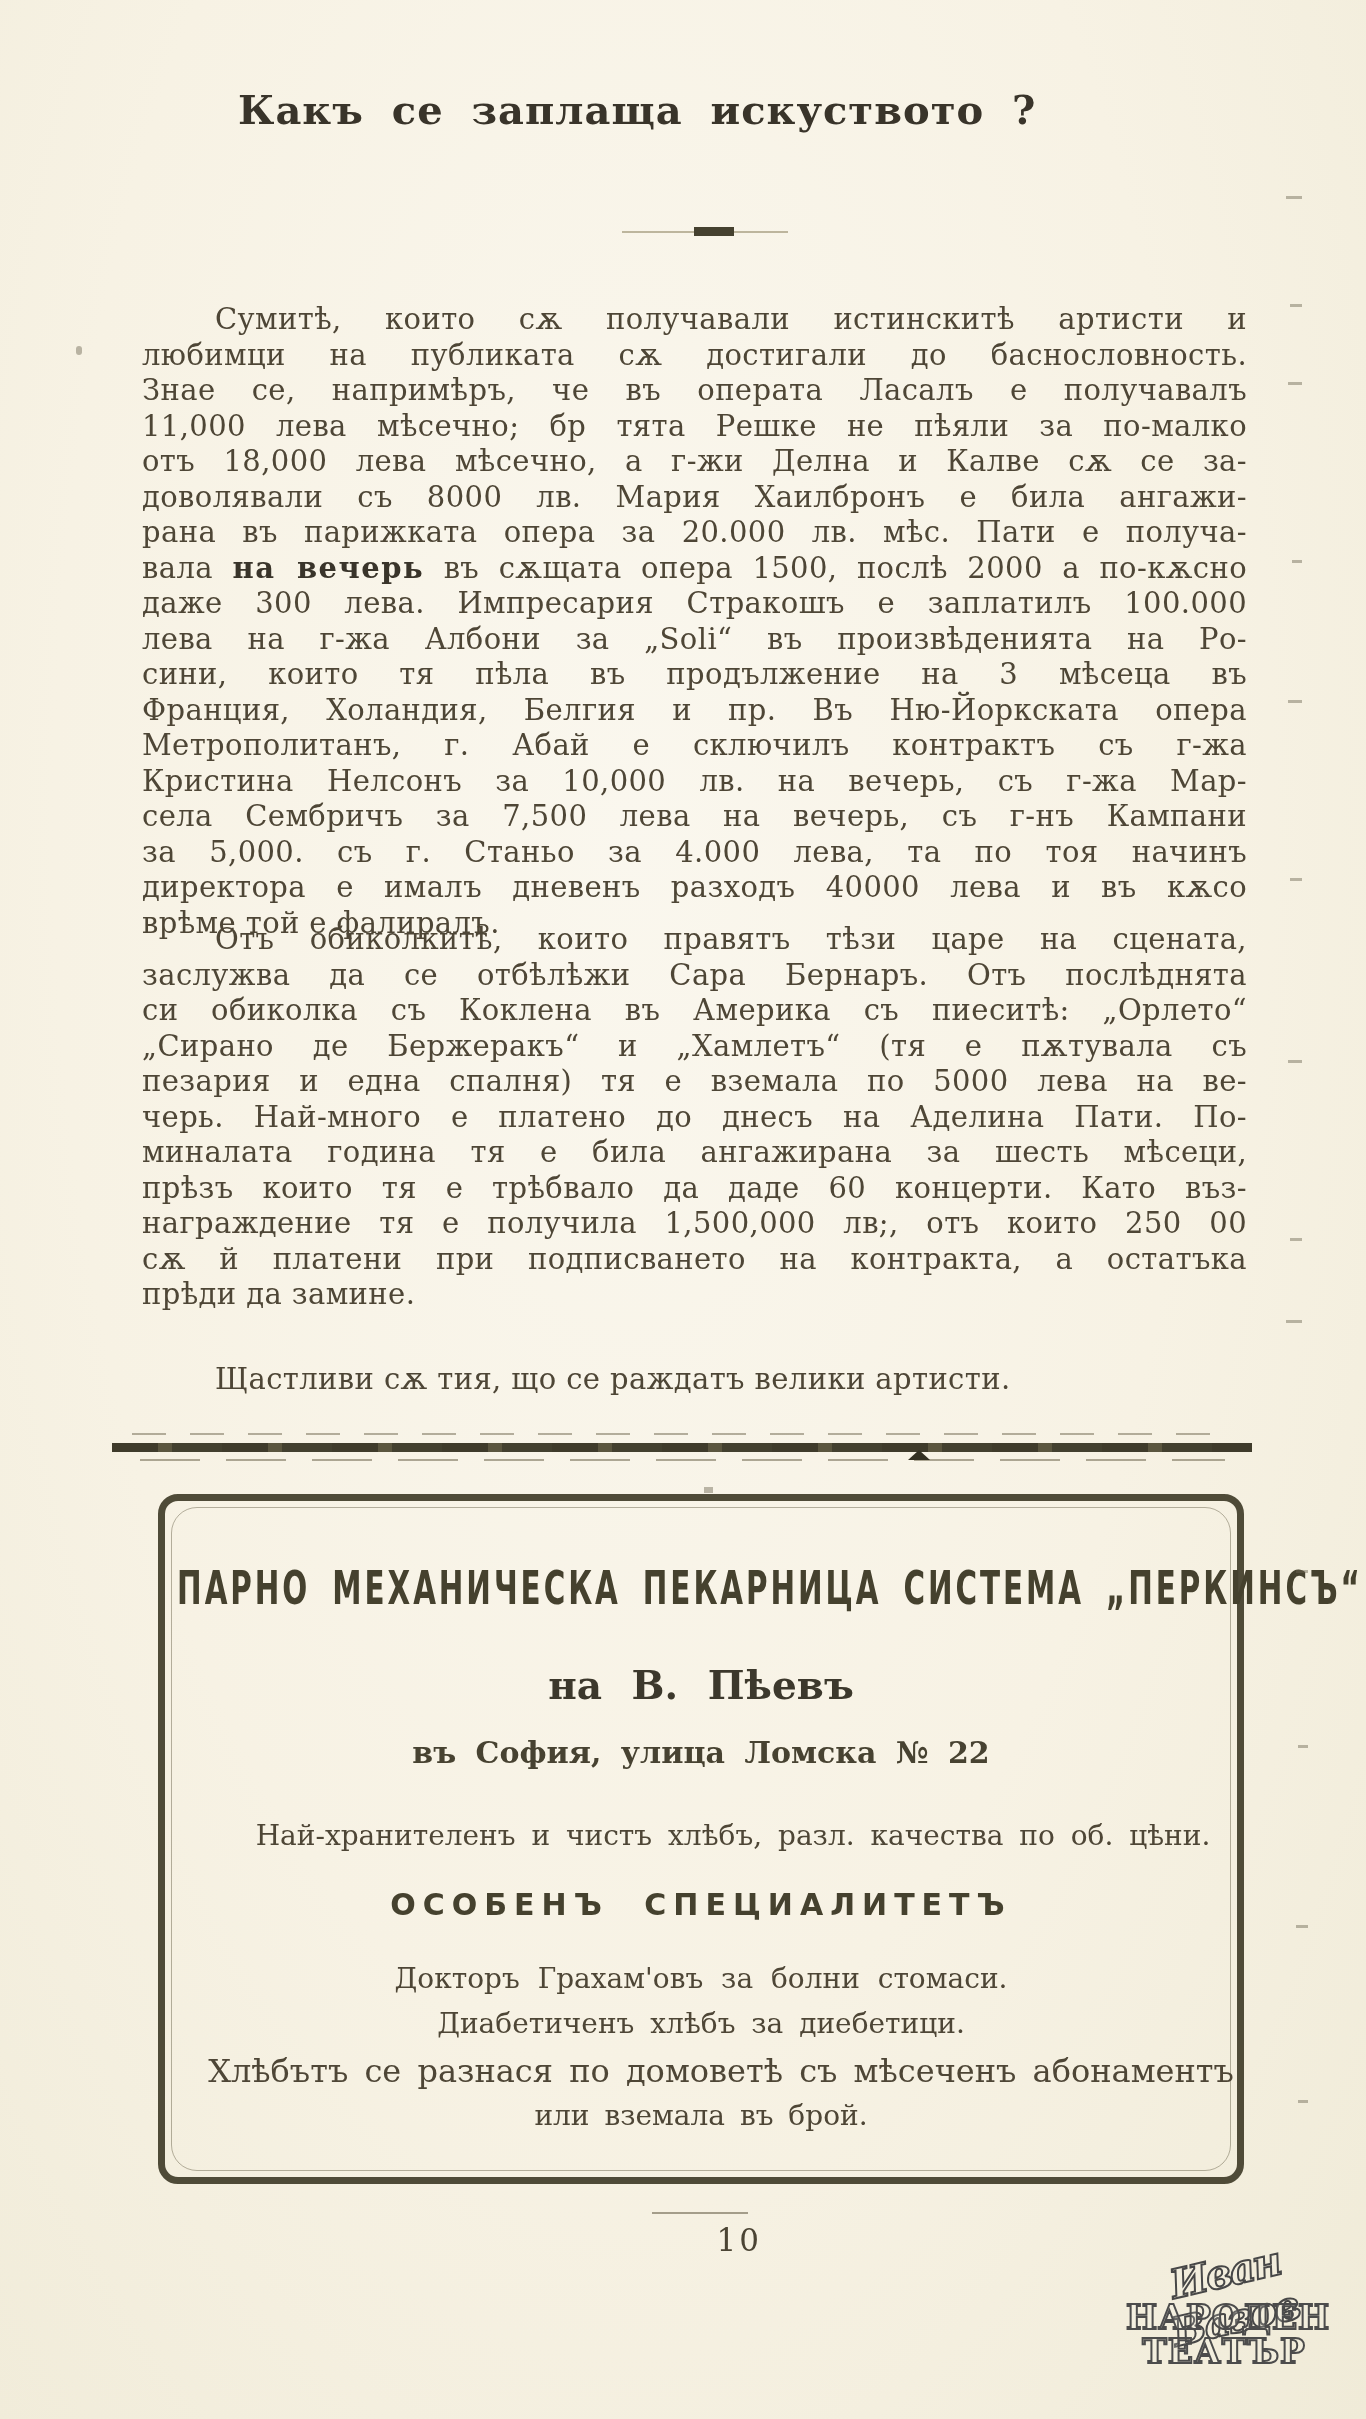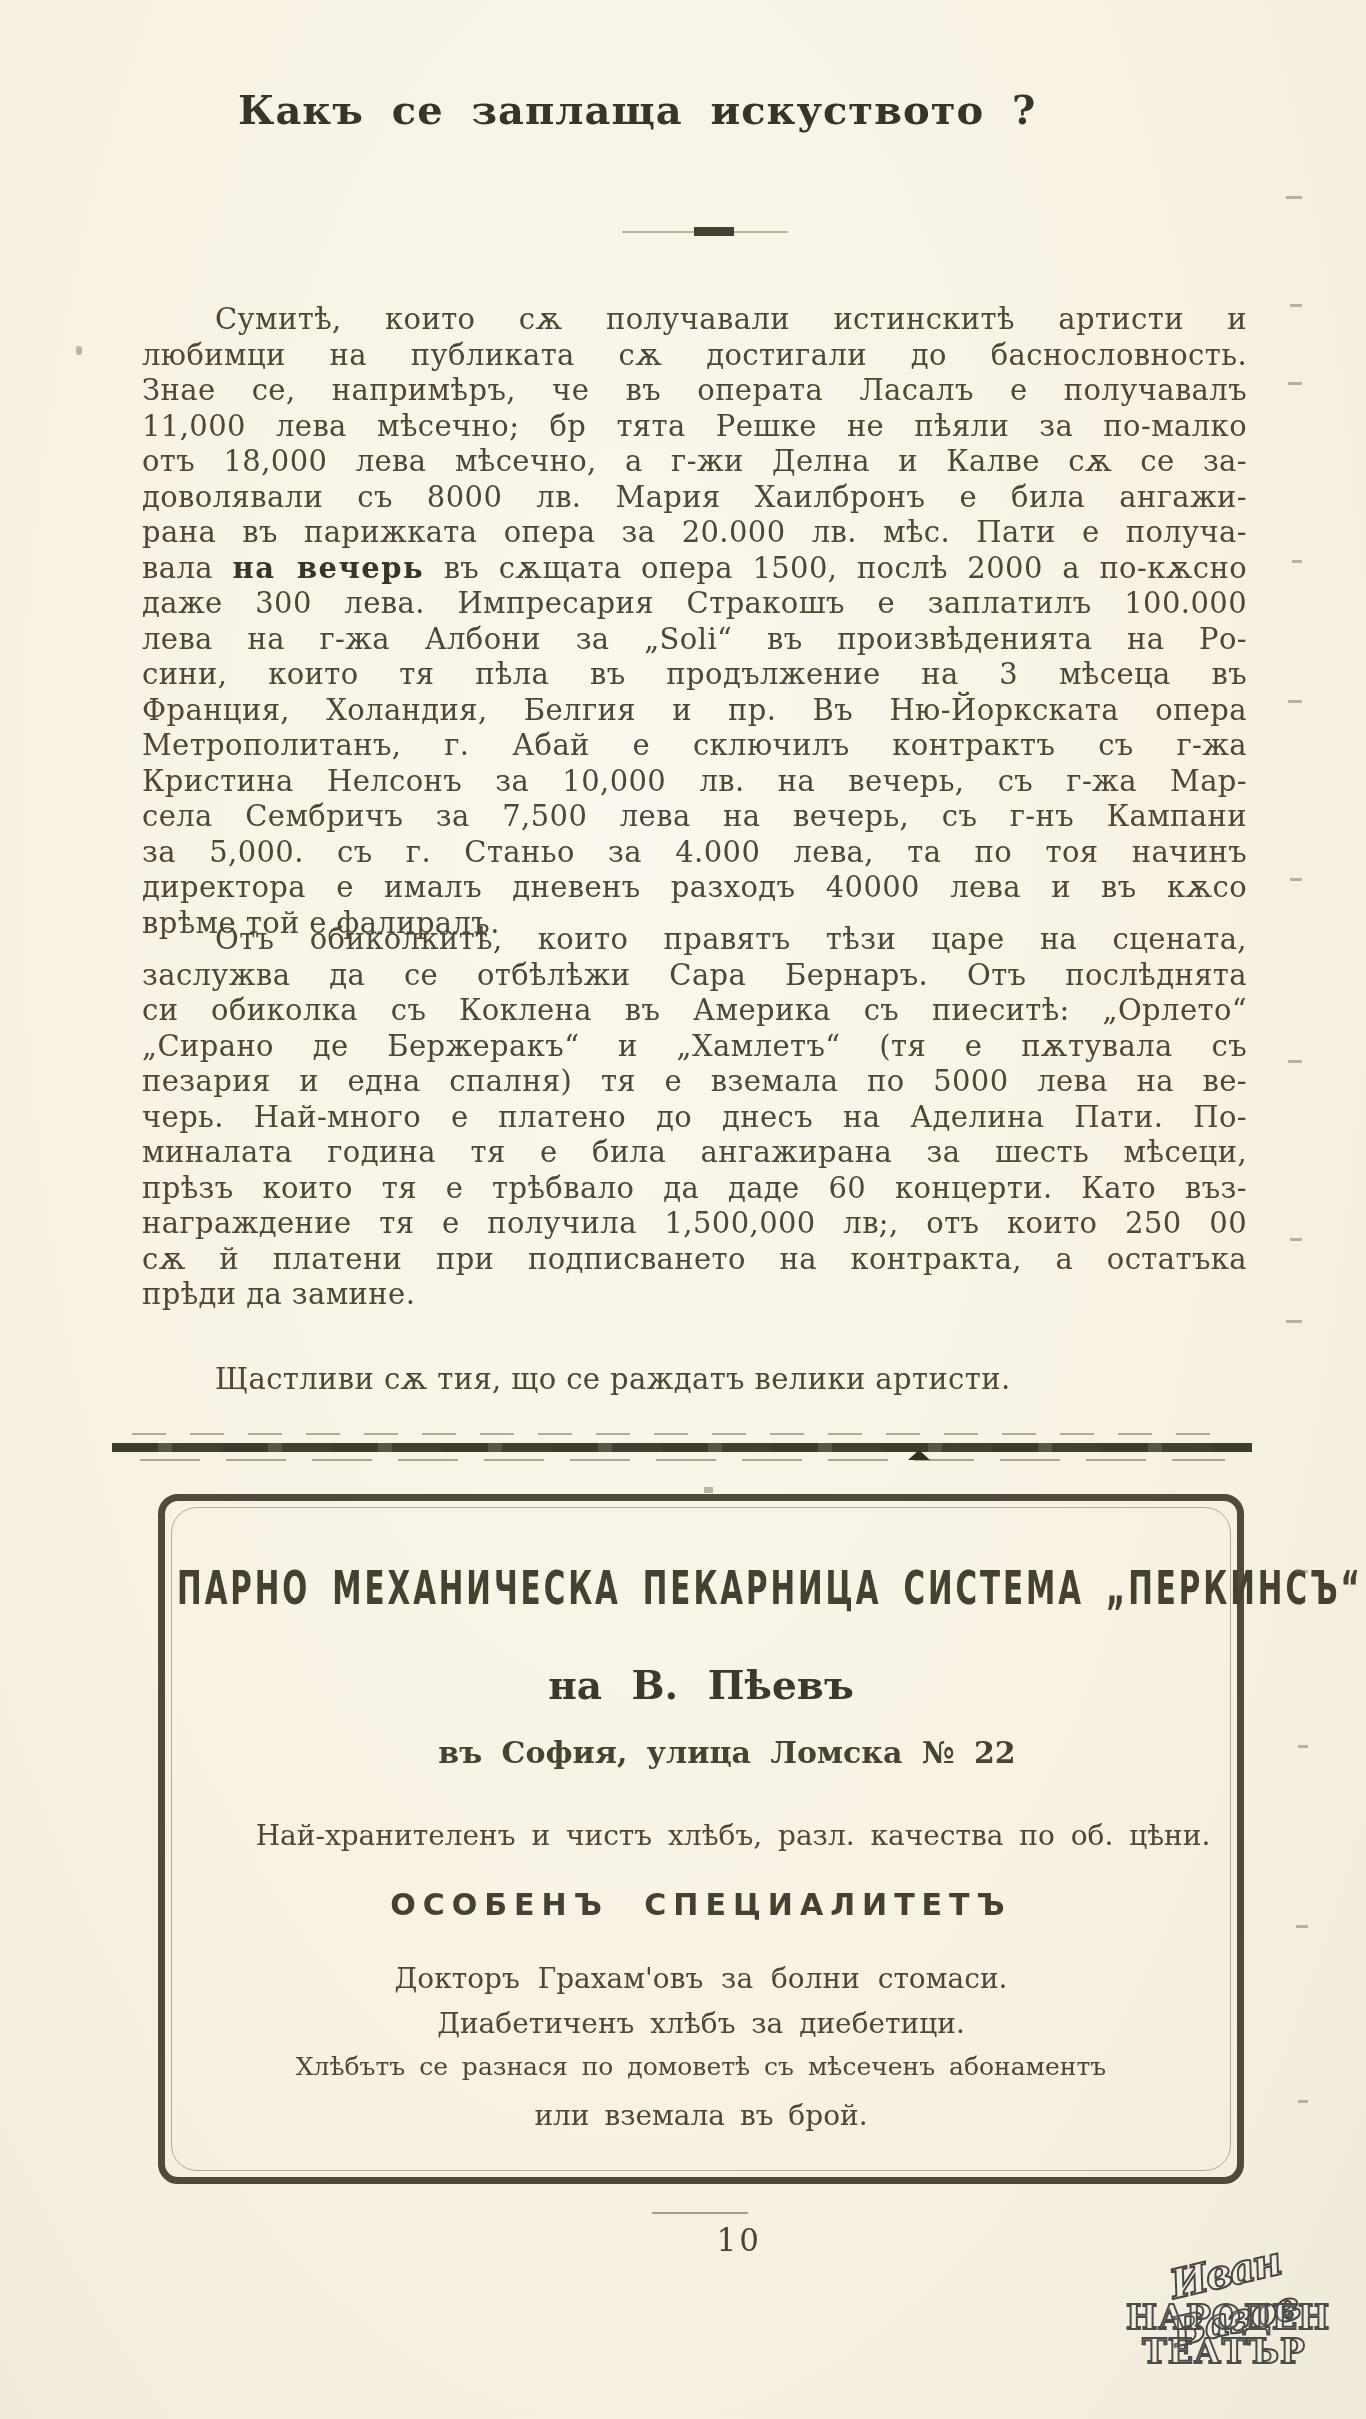--- a/index.html
+++ b/index.html
@@ -33,27 +33,27 @@
   
   .ad-box{position:absolute;left:158px;top:1494px;width:1086px;height:690px;
           border:7px solid #4f4b38;border-radius:20px;box-sizing:border-box;}
   .ad-box-inner{position:absolute;left:6px;top:6px;right:6px;bottom:6px;
           border:1px solid rgba(95,88,65,.45);border-radius:26px;}
   .ad-item{position:absolute;left:0;width:100%;text-align:center;white-space:nowrap;}
   .ad-headline{top:60px;font-family:"DejaVu Sans","Liberation Sans",sans-serif;font-weight:bold;
                font-size:30px;letter-spacing:3px;word-spacing:9px;color:#45412e;}
   .ad-headline span{display:inline-block;transform:scale(.98,1.55);transform-origin:top center;}
   .ad-owner{top:161px;font-size:39px;font-weight:bold;word-spacing:16px;color:#3c382c;}
-  .ad-address{top:234px;font-size:30px;font-weight:bold;word-spacing:9px;color:#474231;margin-left:26px;}
+  .ad-address{top:234px;font-size:30px;font-weight:bold;word-spacing:9px;color:#474231;}
   .ad-line1{top:318px;font-size:28px;word-spacing:7px;padding-left:32px;}
   .ad-spec-head{top:386px;font-family:"DejaVu Sans","Liberation Sans",sans-serif;font-weight:bold;
                 font-size:30px;letter-spacing:7px;word-spacing:18px;color:#45412e;}
   .ad-spec1{top:461px;font-size:28px;word-spacing:9px;}
   .ad-spec2{top:506px;font-size:28px;word-spacing:7px;}
-  .ad-del1{top:551px;font-size:25px;word-spacing:6px;}
+  .ad-del1{top:551px;font-size:32px;word-spacing:6px;padding-left:20px;}
   .ad-del2{top:598px;font-size:28px;word-spacing:6px;}
   
   .pagenum-rule{position:absolute;left:652px;top:2212px;width:96px;height:2px;background:rgba(110,102,80,.6);}
   .pagenum{position:absolute;left:652px;top:2222px;width:110px;text-align:right;
            font-size:31px;letter-spacing:3px;color:#4b4434;}
   
   .watermark{position:absolute;left:1126px;top:2256px;width:196px;height:130px;}
   .wm-signature{position:absolute;left:14px;top:-8px;width:180px;text-align:center;
       font-style:italic;font-weight:bold;font-size:40px;letter-spacing:-2px;
       transform:rotate(-13deg);transform-origin:center;

